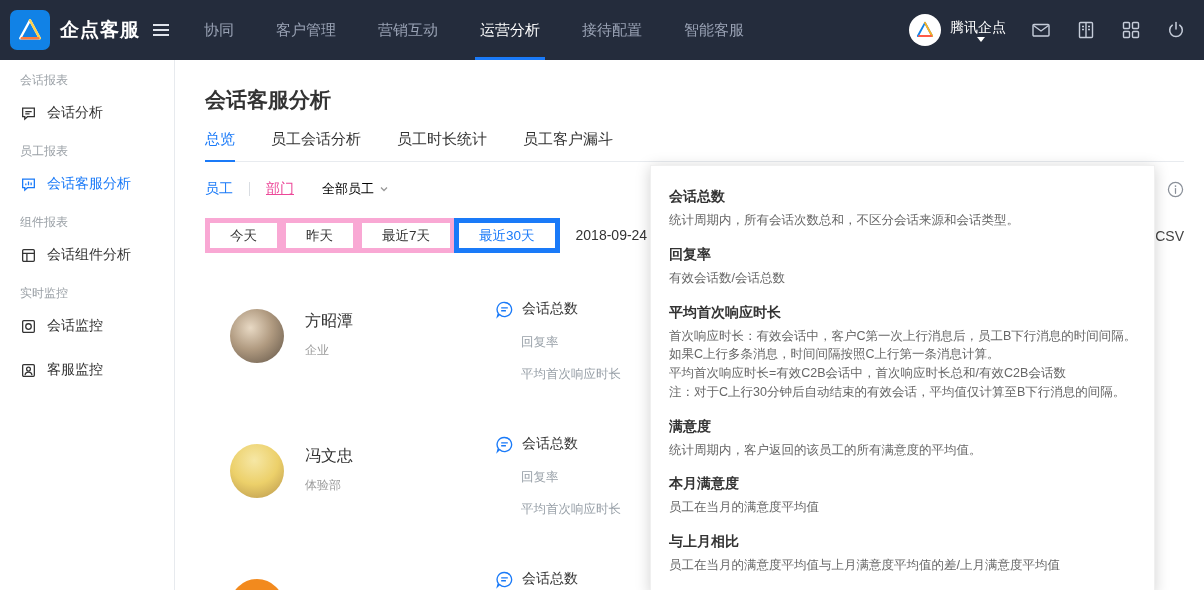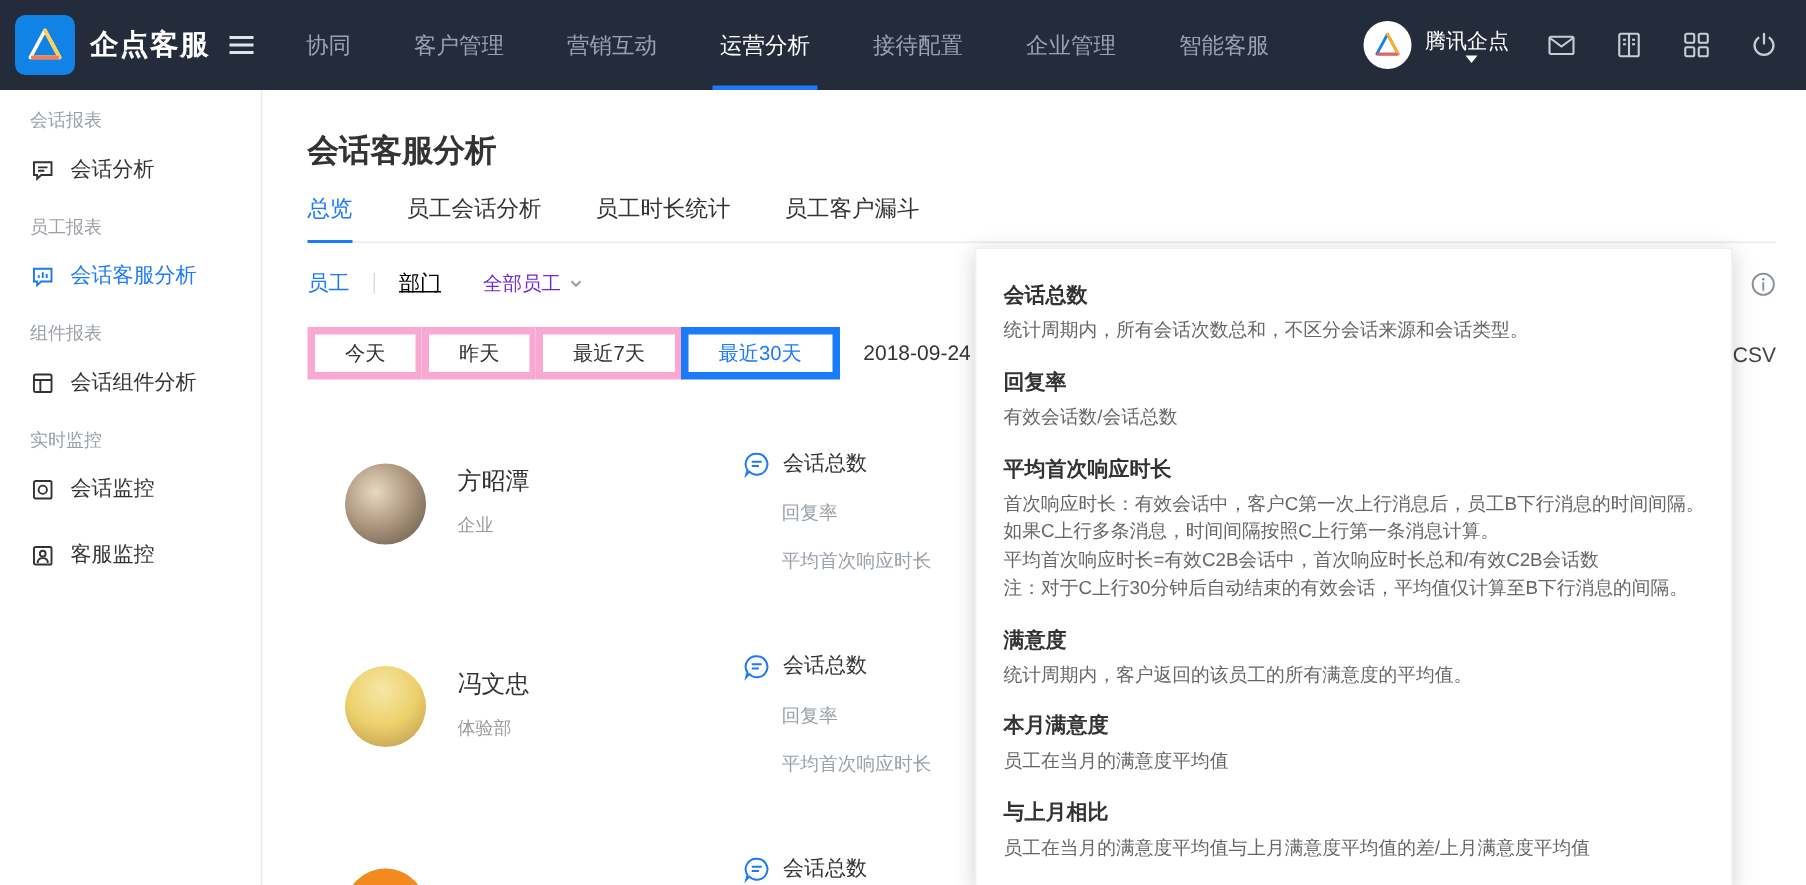--- a/index.html
+++ b/index.html
@@ -35,22 +35,22 @@
   .main{position:absolute;top:60px;left:175px;right:0;bottom:0;background:#fff;overflow:hidden;padding:26px 20px 0 30px;}
   .page-title{font-size:21px;font-weight:700;color:#333;}
   .tabs{display:flex;gap:36px;margin-top:16px;border-bottom:1px solid #e8ebef;}
   .tab{font-size:15px;color:#333;padding-bottom:12px;position:relative;cursor:pointer;white-space:nowrap;}
   .tab.active{color:#1a7af8;}
   .tab.active::after{content:"";position:absolute;left:0;right:0;bottom:-1px;height:2px;background:#1a7af8;}
 
   .filter-row{display:flex;align-items:center;margin-top:16px;height:22px;font-size:14px;}
   .f-emp{color:#1a7af8;cursor:pointer;}
   .f-div{width:1px;height:14px;background:#d9dde2;margin:0 16px;}
-  .f-dept{color:#000000;cursor:pointer;text-decoration:underline;}
-  .f-scope{margin-left:28px;color:#6d28d9;font-size:13px;display:flex;align-items:center;gap:5px;cursor:pointer;}
+  .f-dept{color:#ec4899;cursor:pointer;text-decoration:underline;}
+  .f-scope{margin-left:28px;color:#000000;font-size:13px;display:flex;align-items:center;gap:5px;cursor:pointer;}
   .info-ic{margin-left:auto;cursor:pointer;display:flex;align-items:center;}
 
   .date-row{display:flex;align-items:center;margin-top:18px;height:35px;}
   .btn-group{display:flex;}
   .dbtn{height:35px;padding:0 20px;display:flex;align-items:center;border:5px solid #f9a8d4;margin-left:-1px;font-size:13.5px;color:#333;background:#fff;cursor:pointer;white-space:nowrap;}
   .dbtn:first-child{margin-left:0;}
   .dbtn.active{color:#1a7af8;border-color:#1a7af8;position:relative;z-index:1;}
   .date-range{margin-left:16px;font-size:14px;color:#333;white-space:nowrap;}
   .export{margin-left:auto;font-size:14px;color:#444;cursor:pointer;white-space:nowrap;}
 
@@ -97,21 +97,20 @@
       <span></span>
       <span></span>
     </span>
 
   <nav class="nav-items">
     <div class="nav-item">协同</div>
     <div class="nav-item">客户管理</div>
     <div class="nav-item">营销互动</div>
     <div class="nav-item active">运营分析</div>
     <div class="nav-item">接待配置</div>
-    <div class="nav-item">企业管理</div>
     <div class="nav-item">智能客服</div>
   </nav>
 
   <div class="nav-right">
     <div class="nav-avatar">
       <svg width="22" height="22" viewBox="0 0 40 40">
         <path d="M20 7 L33 31 H7 Z" fill="none" stroke="#1182e6" stroke-width="3.4" stroke-linejoin="round"></path>
         <path d="M20 7 L33 31" stroke="#ffb21e" stroke-width="3.4" stroke-linecap="round"></path>
         <path d="M9 31 H31" stroke="#ff5a48" stroke-width="3.4" stroke-linecap="round"></path>
       </svg>

